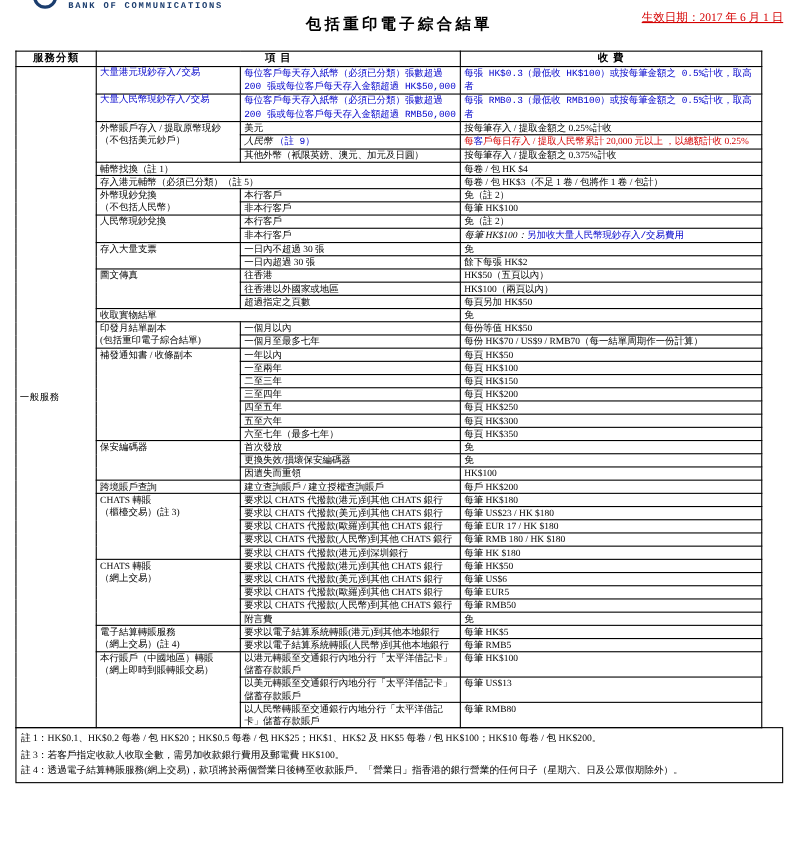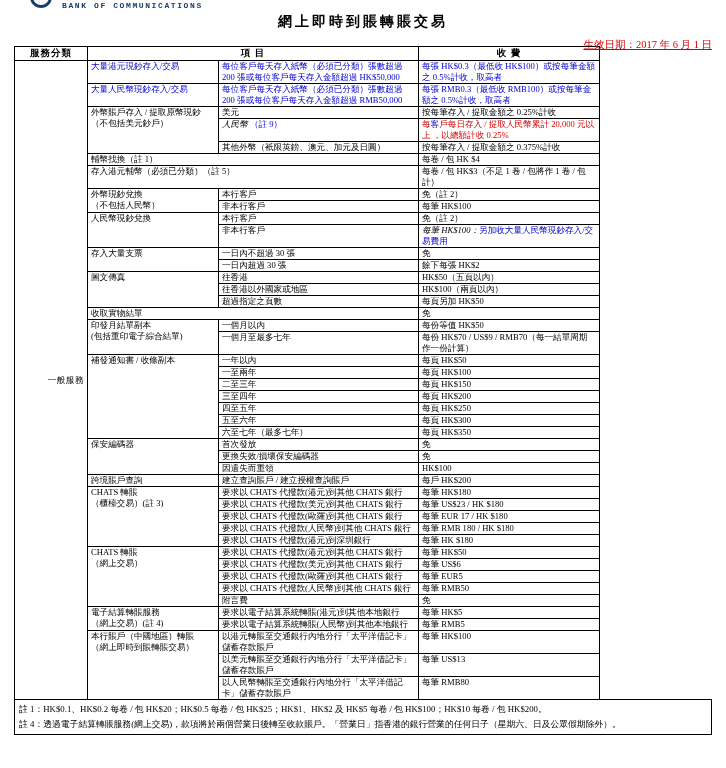--- a/index.html
+++ b/index.html
@@ -2,58 +2,58 @@
 <html><head>
 <meta charset="utf-8">
 <style>
   html,body{margin:0;padding:0;}
   body{
     width:726px;height:768px;overflow:hidden;background:#fff;
     font-family:"Liberation Serif","DejaVu Serif",serif;
     color:#000;position:relative;
   }
   .c-black{color:#000;font-style:italic;}
-  .c-blue{color:#0000cc;}
+  .c-blue{color:#0000cc;font-family:Liberation Mono, monospace;}
   .c-red{color:#d40000;}
 
   
   .page-header{position:relative;height:46px;}
   .logo-circle{
     position:absolute;top:-14px;left:30px;width:22px;height:22px;
     border:3px solid #1b3d6e;border-radius:50%;box-sizing:border-box;
   }
   .bank-name{
     position:absolute;top:1px;left:62px;
     font-family:Liberation Mono, monospace;
     font-size:8px;font-weight:bold;letter-spacing:1.6px;color:#1b3d6e;
   }
   .page-title{
     position:absolute;top:13px;left:0;right:0;text-align:center;
     font-size:14px;font-weight:bold;letter-spacing:3px;
   }
   .effective-date{
-    position:absolute;top:38px;right:14px;
+    position:absolute;top:9px;right:14px;
     font-size:10.5px;color:#d40000;text-decoration:underline;
   }
 
   
   .fee-table{
-    margin:0 14px;width:586px;border-collapse:collapse;
+    margin:0 14px;width:679px;border-collapse:collapse;
     border:1.5px solid #000;table-layout:fixed;
   }
   .fee-table th,.fee-table td{
     border:1px solid #000;font-size:8.6px;line-height:11px;
     padding:0 3px;vertical-align:top;word-break:break-word;
   }
   .fee-table th{
     font-size:9.5px;font-weight:bold;text-align:center;
     padding:1px 2px;letter-spacing:1px;
   }
   .cat-cell{
-    vertical-align:middle !important;text-align:right;
+    vertical-align:middle !important;text-align:left;
     font-size:9px;letter-spacing:0.5px;
   }
   .name-cell{}
   .detail-cell{}
   .fee-cell{}
 
   
   .notes-box{
     margin:0 14px;margin-top:-1px;border:1.5px solid #000;
     padding:2px 19px 3px 4px;
@@ -61,21 +61,21 @@
   .note-line{
     font-size:8.8px;line-height:14.5px;white-space:nowrap;overflow:hidden;
   }
 </style>
 </head>
 <body>
 
 <div class="page-header">
   <span class="logo-circle"></span>
   <span class="bank-name">BANK OF COMMUNICATIONS</span>
-  <div class="page-title">網上即時到賬轉賬交易</div>
+  <div class="page-title">包括重印電子綜合結單</div>
   <div class="effective-date">生效日期：2017 年 6 月 1 日</div>
 </div>
 
 <table class="fee-table">
   <colgroup>
     <col style="width:73px">
       <col style="width:131px">
       <col style="width:200px">
       <col>
   </colgroup>
@@ -281,14 +281,15 @@
       </tr>
       <tr>
         <td class="detail-cell">以人民幣轉賬至交通銀行內地分行「太平洋借記卡」儲蓄存款賬戶</td>
         <td class="fee-cell">每筆 RMB80</td>
       </tr>
     </tbody>
 </table>
 
 <div class="notes-box" id="notes-box">
     <div class="note-line">註 1：HK$0.1、HK$0.2 每卷 / 包 HK$20；HK$0.5 每卷 / 包 HK$25；HK$1、HK$2 及 HK$5 每卷 / 包 HK$100；HK$10 每卷 / 包 HK$200。</div>
+    <div class="note-line">註 3：若客戶指定收款人收取全數，需另加收款銀行費用及郵電費 HK$100。</div>
     <div class="note-line">註 4：透過電子結算轉賬服務(網上交易)，款項將於兩個營業日後轉至收款賬戶。「營業日」指香港的銀行營業的任何日子（星期六、日及公眾假期除外）。</div>
   </div>
 
 </body></html>

